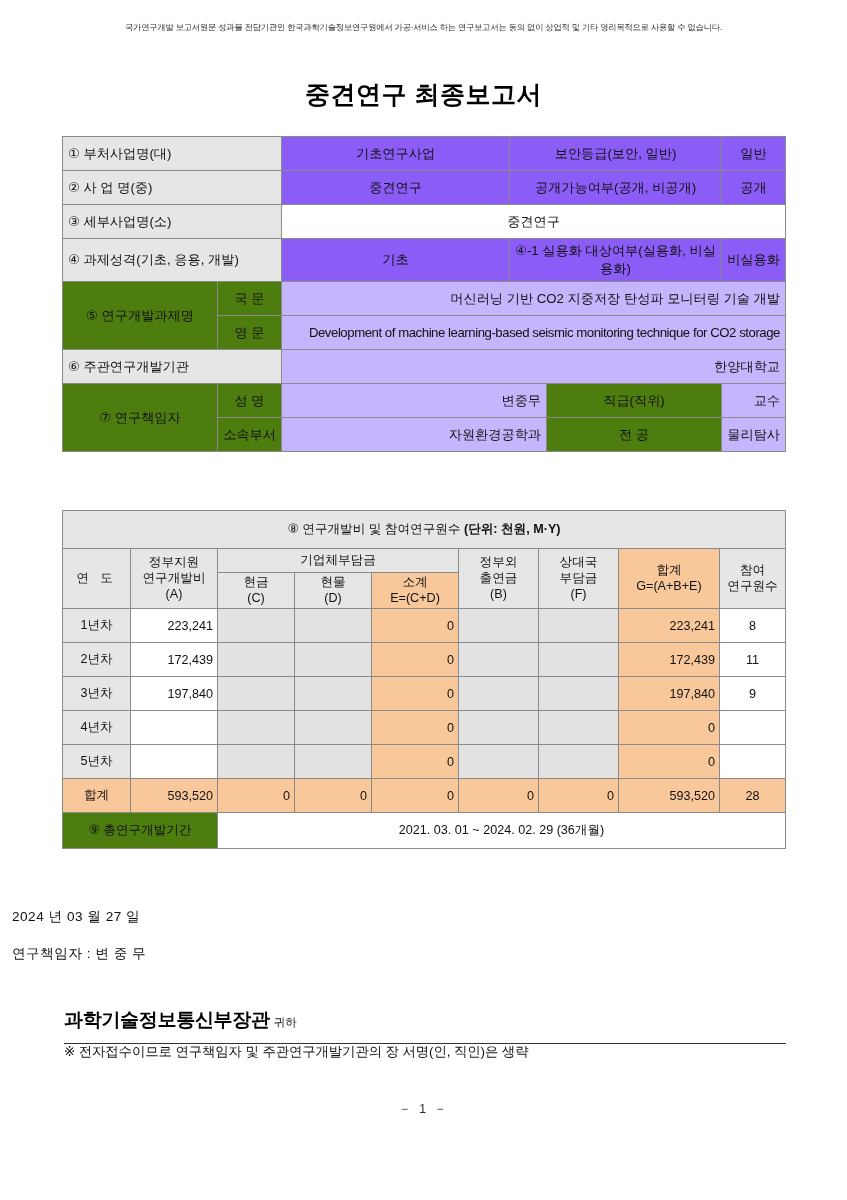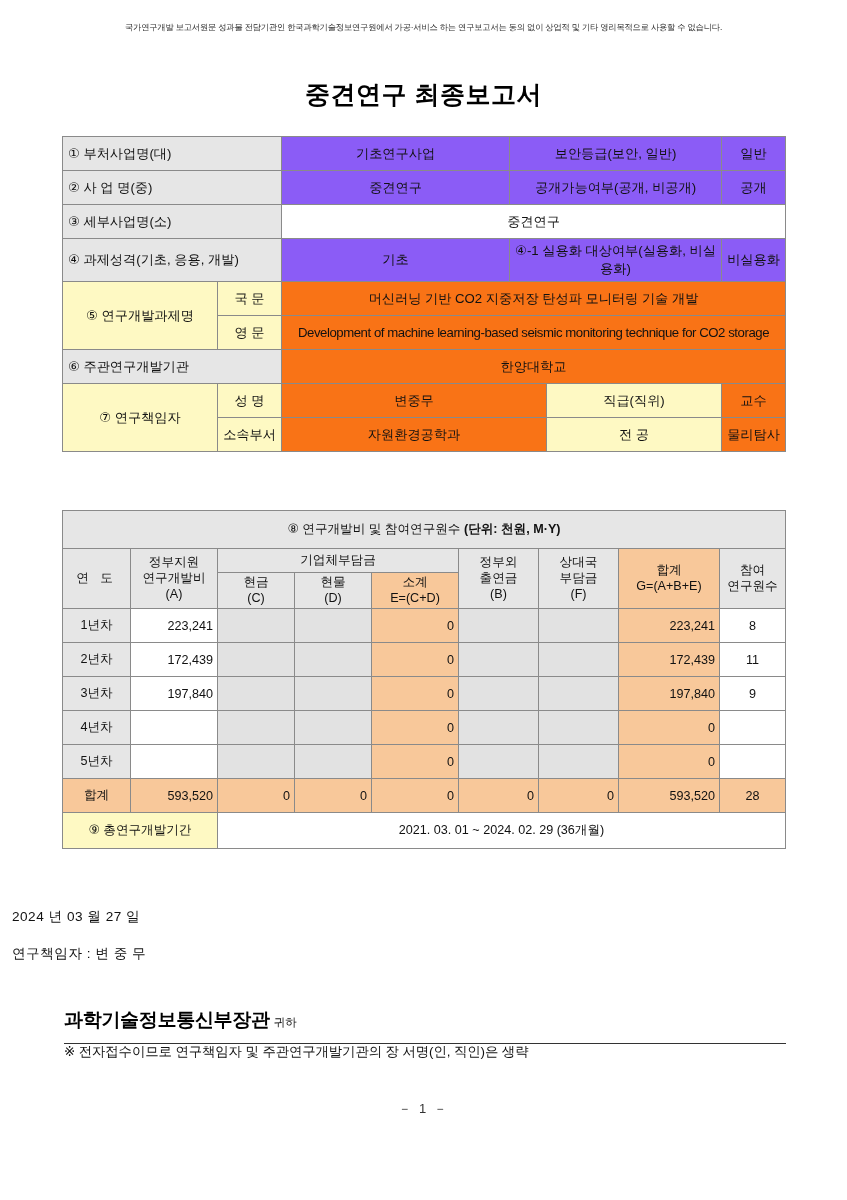--- a/index.html
+++ b/index.html
@@ -45,25 +45,25 @@
     table-layout: fixed;
   }
   table.grid td {
     border: 1px solid #8a8a8a;
     font-size: 13.2px;
     padding: 3px 5px;
     vertical-align: middle;
     height: 34px;
     color: #111;
   }
-  .lbl { background: #fef9c3; text-align: center; white-space: nowrap; }
+  .lbl { background: #4d7c0f; text-align: center; white-space: nowrap; }
   .lbl-l { background: #e6e6e6; text-align: left; padding-left: 8px; white-space: nowrap; }
   .val-c { background: #8b5cf6; text-align: center; }
   .val-w { background: #ffffff; text-align: center; }
-  .val-wl { background: #f97316; text-align: center; padding-left: 6px; }
+  .val-wl { background: #c4b5fd; text-align: right; padding-left: 6px; }
   .sp { letter-spacing: 4px; }
 
   
   #info-table {
     position: absolute;
     left: 62px;
     top: 136px;
     width: 723px;
   }
 

